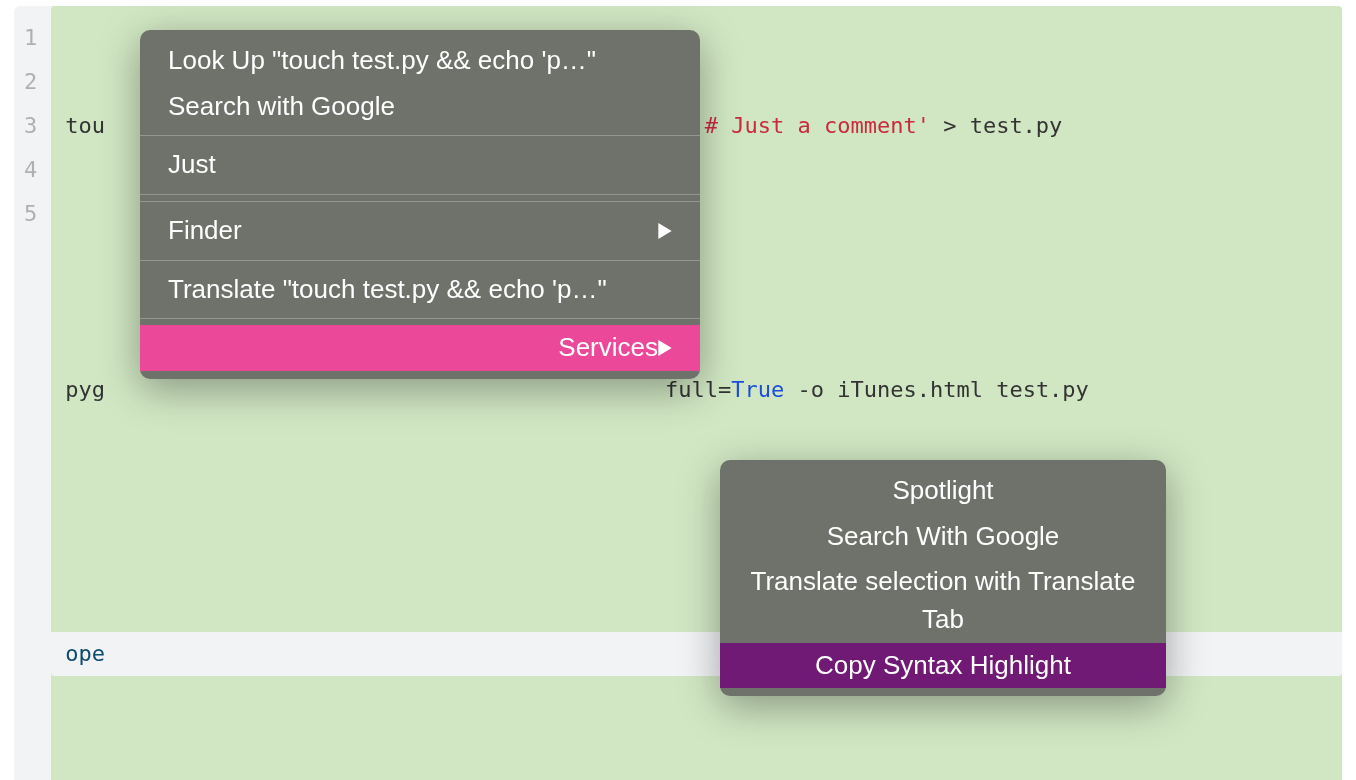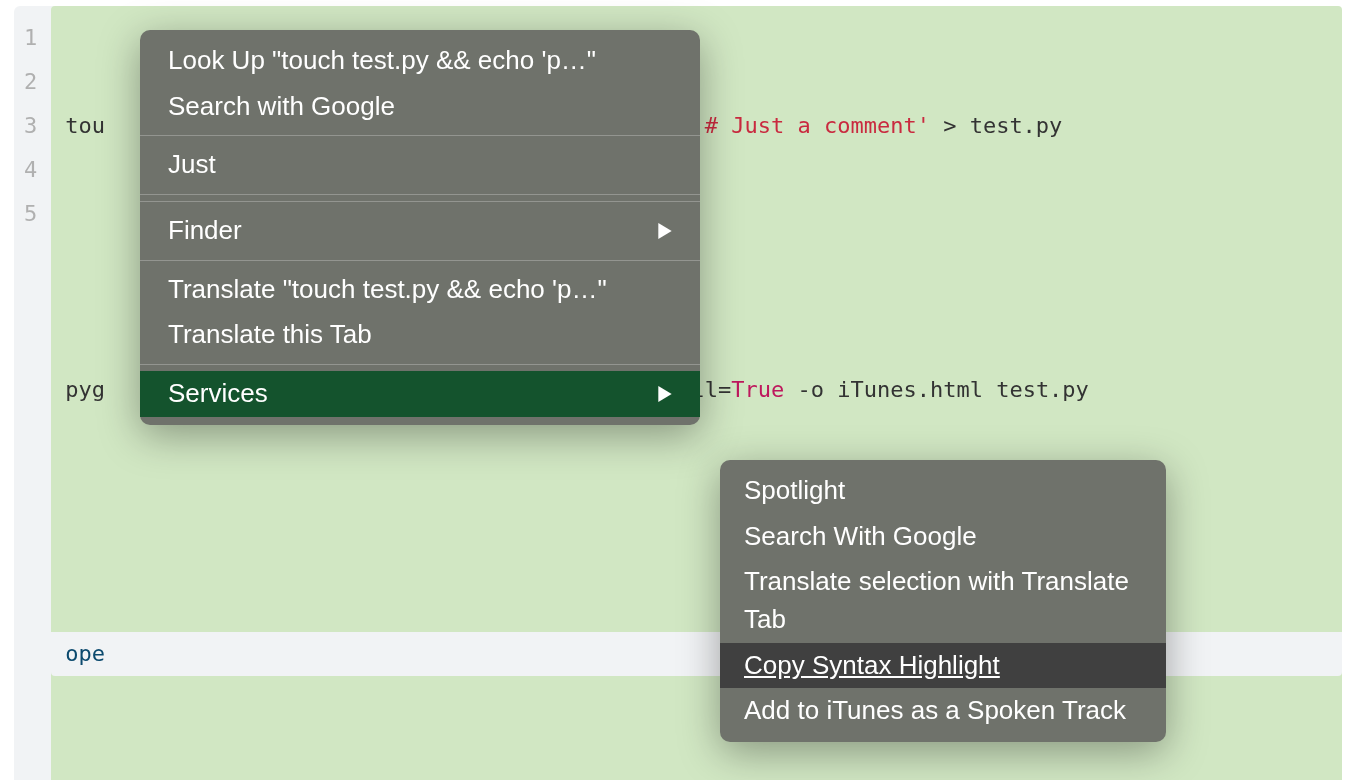--- a/index.html
+++ b/index.html
@@ -47,21 +47,21 @@
   }
   .code-line.light {
     background: #f1f3f5;
     margin-left: -14px;
     margin-right: -14px;
     padding-left: 14px;
     border-bottom-left-radius: 4px;
     border-bottom-right-radius: 4px;
   }
   .tok-str { color: #c92a3f; }
-  .tok-kw  { color: #be185d; }
+  .tok-kw  { color: #1d4ed8; }
   .tok-fn  { color: #0c4a6e; }
 
   .clipboard-icon {
     position: absolute;
     top: 10px;
     right: 12px;
     width: 30px;
     height: 34px;
     color: #7aa05f;
   }
@@ -81,21 +81,22 @@
   }
   .ctx-item {
     padding: 4px 28px;
     display: flex;
     align-items: center;
     justify-content: space-between;
     cursor: default;
     line-height: 1.45;
   }
   .ctx-item.highlight {
-    background: #14532d;
+    background: #ec4899;
+    justify-content: flex-end;
   }
   .ctx-sep {
     height: 1px;
     background: rgba(255,255,255,0.25);
     margin: 6px 0;
   }
   .submenu-arrow svg { display:block; }
 
   
   .sub-menu {
@@ -107,24 +108,24 @@
     border-radius: 10px;
     box-shadow: 0 10px 40px rgba(0,0,0,0.35);
     padding: 8px 0;
     color: #fff;
     font-size: 26px;
   }
   .sub-item {
     padding: 4px 24px;
     line-height: 1.45;
     cursor: default;
+    text-align: center;
   }
   .sub-item.highlight {
-    background: #404040;
-    text-decoration: underline;
+    background: #701a75;
   }
 </style>
 </head>
 <body>
 
 <div class="code-container">
   <div class="line-numbers">
     <div>1</div>
     <div>2</div>
     <div>3</div>
@@ -162,34 +163,30 @@
     <span class="submenu-arrow">
         <svg width="14" height="16" viewBox="0 0 10 12">
           <path d="M0 0 L10 6 L0 12 Z" fill="#fff"></path>
         </svg>
       </span>
   </div>
   <div class="ctx-sep"></div>
   <div class="ctx-item">
       <span>Translate "touch test.py &amp;&amp; echo 'p…"</span>
     </div>
-  <div class="ctx-item">
-      <span>Translate this Tab</span>
-    </div>
   <div class="ctx-sep"></div>
   <div class="ctx-item highlight">
     <span>Services</span>
     <span class="submenu-arrow">
         <svg width="14" height="16" viewBox="0 0 10 12">
           <path d="M0 0 L10 6 L0 12 Z" fill="#fff"></path>
         </svg>
       </span>
   </div>
 </div>
 
 <div class="sub-menu">
   <div class="sub-item"><span>Spotlight</span></div>
   <div class="sub-item"><span>Search With Google</span></div>
   <div class="sub-item"><span>Translate selection with Translate Tab</span></div>
   <div class="sub-item highlight"><span>Copy Syntax Highlight</span></div>
-  <div class="sub-item"><span>Add to iTunes as a Spoken Track</span></div>
 
 </div>
 
 </body></html>

